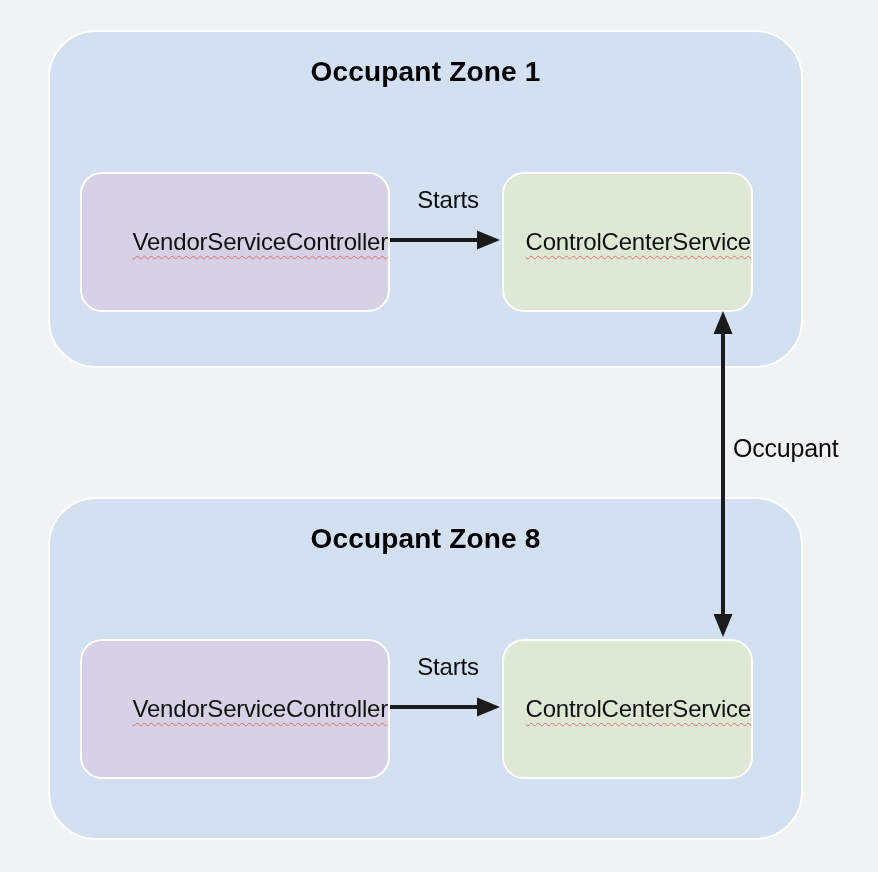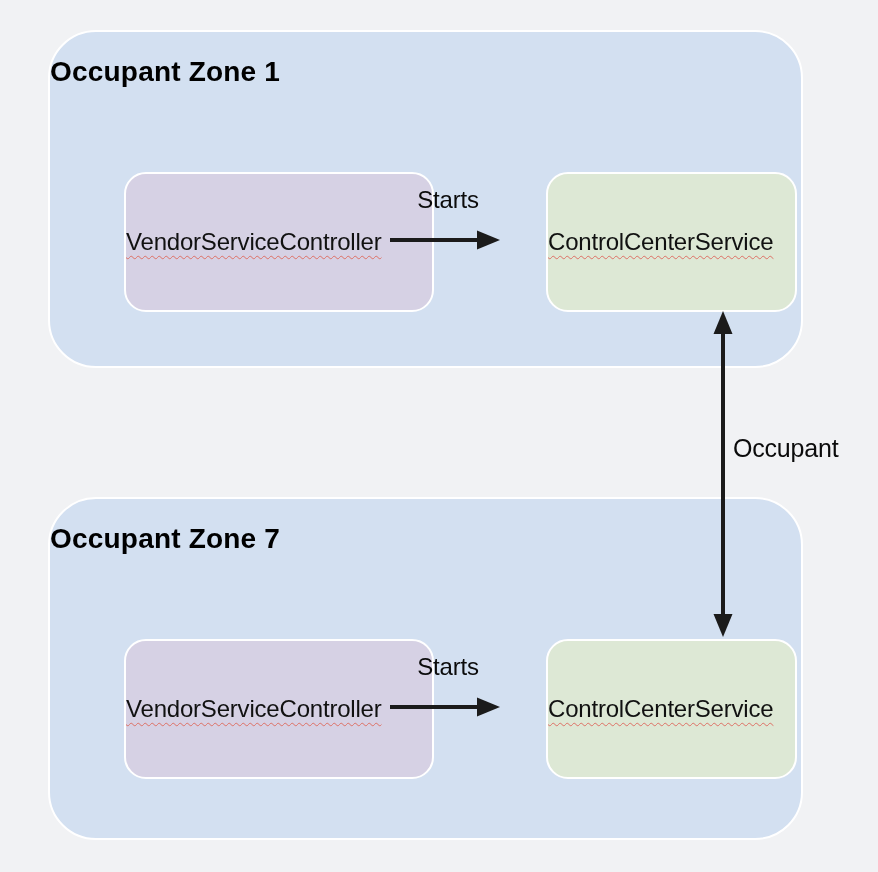--- a/index.html
+++ b/index.html
@@ -33,37 +33,36 @@
     border-radius: 48px;
   }
   .zone-1 { top: 30px;  height: 338px; }
   .zone-2 { top: 497px; height: 343px; }
 
   .zone-title {
     position: absolute;
     top: 24px;
     left: 0;
     width: 100%;
-    text-align: left;
+    text-align: center;
     font-size: 28px;
     font-weight: 700;
     letter-spacing: 0.2px;
     color: #000;
   }
 
   .node {
     position: absolute;
     top: 140px;
     height: 140px;
     border: 2px solid var(--node-border);
     border-radius: 22px;
     display: flex;
     align-items: center;
-    justify-content: flex-start;
-    margin-left: 44px;
+    justify-content: flex-end;
   }
   .node-vendor  { left: 30px;  width: 310px; background: var(--vendor-bg); }
   .node-control { left: 452px; width: 251px; background: var(--control-bg); }
 
   .node-label {
     font-size: 24px;
     letter-spacing: -0.2px;
     white-space: nowrap;
     text-decoration-line: underline;
     text-decoration-style: wavy;
@@ -112,21 +111,21 @@
     </div>
 
     <div class="node node-control">
       <span class="node-label">ControlCenterService</span>
     </div>
 
     <span class="edge-label starts-label">Starts</span>
   </section>
 
   <section class="zone zone-2">
-    <h2 class="zone-title">Occupant Zone 7</h2>
+    <h2 class="zone-title">Occupant Zone 8</h2>
 
     <div class="node node-vendor">
       <span class="node-label">VendorServiceController</span>
     </div>
 
     <div class="node node-control">
       <span class="node-label">ControlCenterService</span>
     </div>
 
     <span class="edge-label starts-label">Starts</span>

